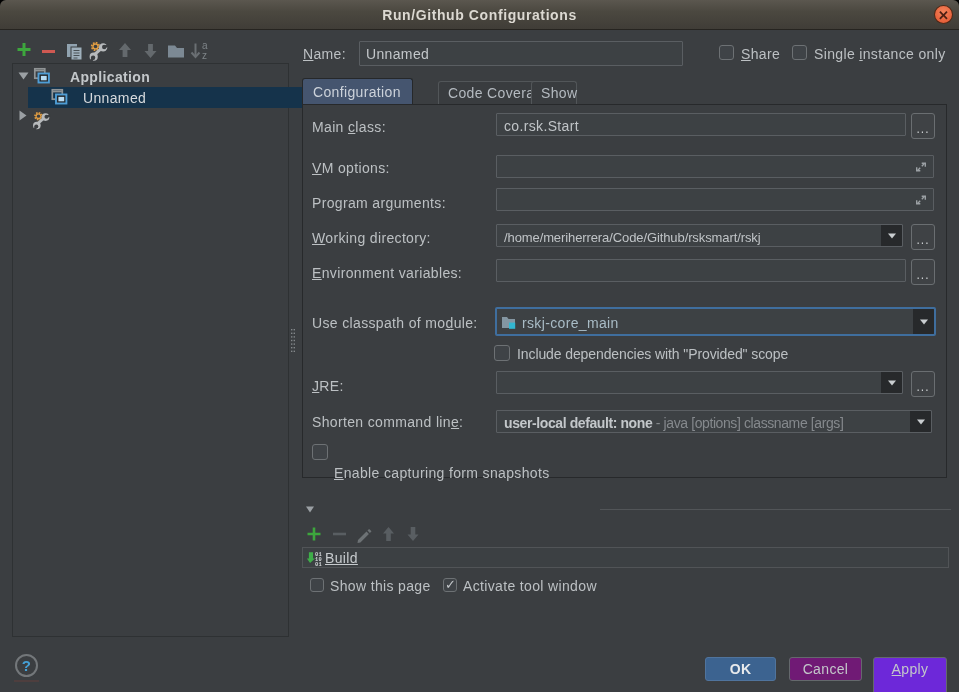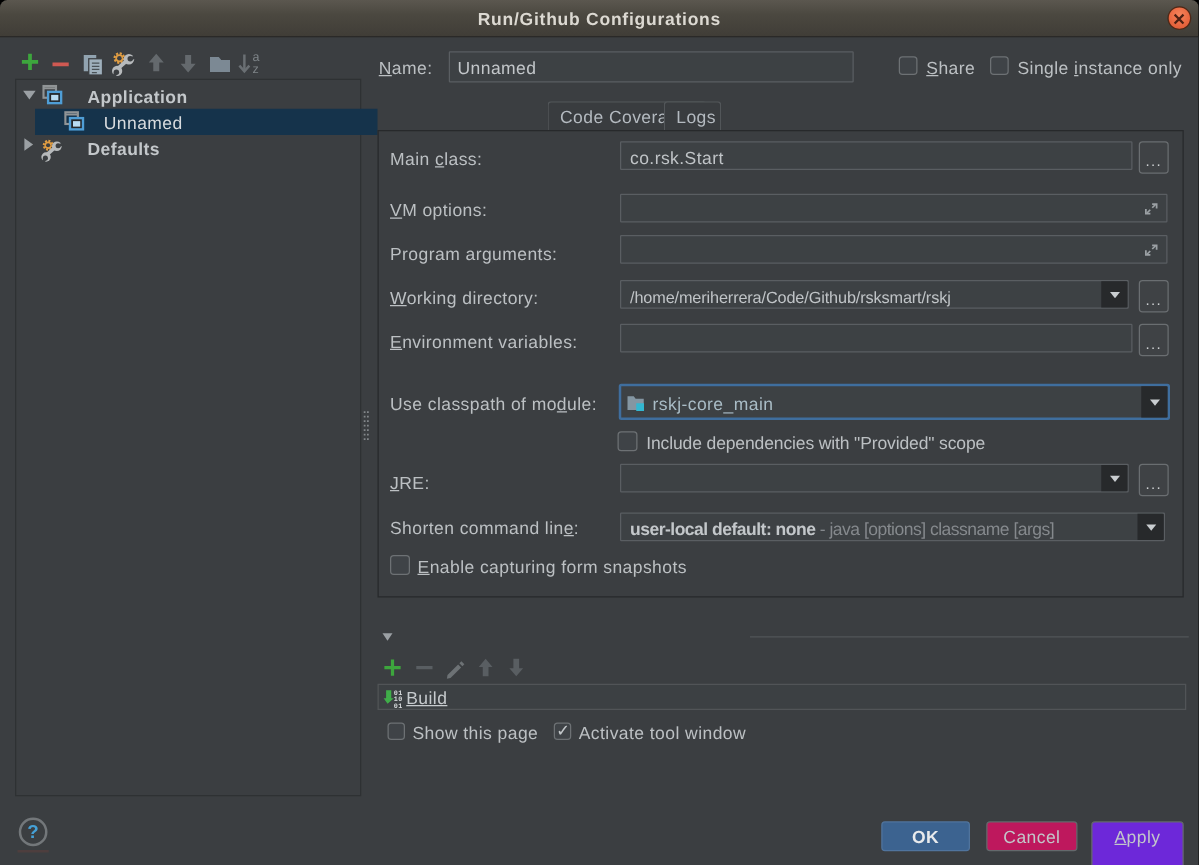--- a/index.html
+++ b/index.html
@@ -94,23 +94,20 @@
     <text x="202" y="27.5" fill="#7e8488" font-size="10" font-family="Liberation Sans">z</text>
   </svg>
 
   <div id="tree" class="abs">
     <div class="trow" style="top:2px;">
       <span class="tlabel bold" style="left:42px;">Application</span>
     </div>
     <div class="trow sel" style="top:23px;">
       <span class="tlabel" style="left:55px;color:#d8dbde;">Unnamed</span>
     </div>
-    <div class="trow" style="top:44px;">
-      <span class="tlabel bold" style="left:42px;">Defaults</span>
-    </div>
     <svg style="position:absolute;left:0;top:0;" width="120" height="70" viewBox="0 0 120 70">
 
       <path d="M5.5 8.5h10l-5 7z" fill="#9ba0a4"></path>
 
       <g>
         <rect x="21.8" y="4.8" width="10" height="9.4" fill="none" stroke="#909496" stroke-width="1.7"></rect>
         <path d="M22 6.6h9.4" stroke="#909496" stroke-width="1.6"></path>
         <rect x="25.5" y="9.5" width="10.4" height="9" fill="#24272a" stroke="#4f9ed6" stroke-width="1.9"></rect>
         <rect x="27.9" y="11.9" width="5.8" height="4.4" fill="#b8dcf3"></rect>
       </g>
@@ -149,25 +146,28 @@
 
   <span class="lbl" style="left:303px;top:46px;"><u>N</u>ame:</span>
   <div class="field" style="left:359px;top:41px;width:324px;height:25px;"></div>
   <span class="lbl" style="left:366px;top:46px;color:#c3c7ca;">Unnamed</span>
   <div class="cb" style="left:719px;top:45px;"></div>
   <span class="lbl" style="left:741px;top:46px;"><u>S</u>hare</span>
   <div class="cb" style="left:792px;top:45px;"></div>
   <span class="lbl" style="left:814px;top:46px;">Single <u>i</u>nstance only</span>
 
   <div class="abs" id="tabpanel" style="left:302px;top:104px;width:645px;height:374px;border:1px solid #27292b;box-sizing:border-box;"></div>
+  <div class="abs" style="left:302px;top:78px;width:111px;height:26px;background:#45556f;border:1px solid #26282a;border-bottom:none;border-radius:3px 3px 0 0;box-sizing:border-box;">
+    <span class="lbl" style="left:10px;top:5px;color:#ccd2da;">Configuration</span>
+  </div>
   <div class="abs" style="left:438px;top:81px;width:127px;height:23px;background:#393c3f;border:1px solid #525659;border-bottom:none;border-radius:3px 3px 0 0;box-sizing:border-box;">
     <span class="lbl" style="left:9px;top:3px;color:#b4bac0;">Code Coverage</span>
   </div>
   <div class="abs" style="left:531px;top:81px;width:46px;height:23px;background:#393c3f;border:1px solid #525659;border-bottom:none;border-radius:3px 3px 0 0;box-sizing:border-box;">
-    <span class="lbl" style="left:9px;top:3px;color:#b4bac0;">Logs</span>
+    <span class="lbl" style="left:9px;top:3px;color:#b4bac0;">Show</span>
   </div>
 
   <span class="lbl" style="left:312px;top:119px;">Main <u>c</u>lass:</span>
   <div class="field" style="left:496px;top:113px;width:410px;height:23px;"></div>
   <span class="lbl" style="left:504px;top:118px;color:#c0c4c7;text-align:right;">co.rsk.Start</span>
   <div class="btn3" style="left:911px;top:113px;height:26px;">
       <i>...</i>
     </div>
 
   <span class="lbl" style="left:312px;top:160px;"><u>V</u>M options:</span>
@@ -240,21 +240,21 @@
   <span class="lbl" style="left:312px;top:414px;">Shorten command lin<u>e</u>:</span>
   <div class="field" style="left:496px;top:410px;width:436px;height:23px;"></div>
   <span class="lbl" style="left:504px;top:415px;color:#c3c7ca;letter-spacing:-0.4px;"><b>user-local default: none</b> <span style="color:#85898d;">- java [options] classname [args]</span></span>
   <div class="combo-arrow" style="left:910px;top:411px;width:21px;height:21px;">
       <svg width="9" height="6" viewBox="0 0 9 6">
         <path d="M0.5 0.5h8l-4 5z" fill="#c9cdd0"></path>
       </svg>
     </div>
 
   <div class="cb" style="left:312px;top:444px;width:16px;height:16px;"></div>
-  <span class="lbl" style="left:334px;top:445px;text-align:center;"><u>E</u>nable capturing form snapshots</span>
+  <span class="lbl" style="left:334px;top:465px;text-align:center;"><u>E</u>nable capturing form snapshots</span>
 
   <svg class="abs" style="left:305px;top:504px;" width="10" height="10" viewBox="0 0 10 10">
       <path d="M1 2.5h8l-4 6z" fill="#9ba0a4"></path>
     </svg>
   <div class="abs" style="left:600px;top:509px;width:351px;height:1px;background:#525558;"></div>
   <svg class="abs" style="left:302px;top:522px;" width="200" height="24" viewBox="0 0 200 24">
     <g stroke="#3da63d" stroke-width="2.6">
         <path d="M12 5.5v13M5.5 12h13"></path>
       </g>
     <path d="M31 12h13" stroke="#595e62" stroke-width="2.6"></path>
@@ -279,21 +279,21 @@
   <div class="cb" style="left:310px;top:578px;width:14px;height:14px;"></div>
   <span class="lbl" style="left:330px;top:578px;">Show this page</span>
   <div class="cb" style="left:443px;top:578px;width:14px;height:14px;">
       <span style="position:absolute;left:1px;top:-2px;color:#c3c7ca;font-size:13px;">✓</span>
     </div>
   <span class="lbl" style="left:463px;top:578px;">Activate tool window</span>
 
   <div class="abs" style="left:705px;top:657px;width:71px;height:24px;background:#3c6390;border:1px solid #50749d;border-radius:3px;box-sizing:border-box;text-align:center;">
     <span style="color:#e8eaec;font-weight:bold;line-height:22px;">OK</span>
   </div>
-  <div class="abs" style="left:789px;top:657px;width:73px;height:24px;background:#be185d;border:1px solid #64696c;border-radius:3px;box-sizing:border-box;text-align:center;">
+  <div class="abs" style="left:789px;top:657px;width:73px;height:24px;background:#701a75;border:1px solid #64696c;border-radius:3px;box-sizing:border-box;text-align:center;">
     <span style="color:#c3c7ca;line-height:22px;">Cancel</span>
   </div>
   <div class="abs" style="left:873px;top:657px;width:74px;height:40px;background:#6d28d9;border:1px solid #64696c;border-radius:3px;box-sizing:border-box;text-align:center;">
     <span style="color:#c3c7ca;line-height:22px;"><u>A</u>pply</span>
   </div>
 
   <div class="abs" style="left:14px;top:680px;width:25px;height:2px;background:rgba(110,64,58,0.38);"></div>
 
   <div class="abs" style="left:15px;top:654px;width:23px;height:23px;border:2px solid #73777a;border-radius:50%;box-sizing:border-box;">
     <span style="position:absolute;width:100%;text-align:center;top:1px;color:#409ed9;font-weight:bold;font-size:15px;color:#45a0d6;">?</span>

